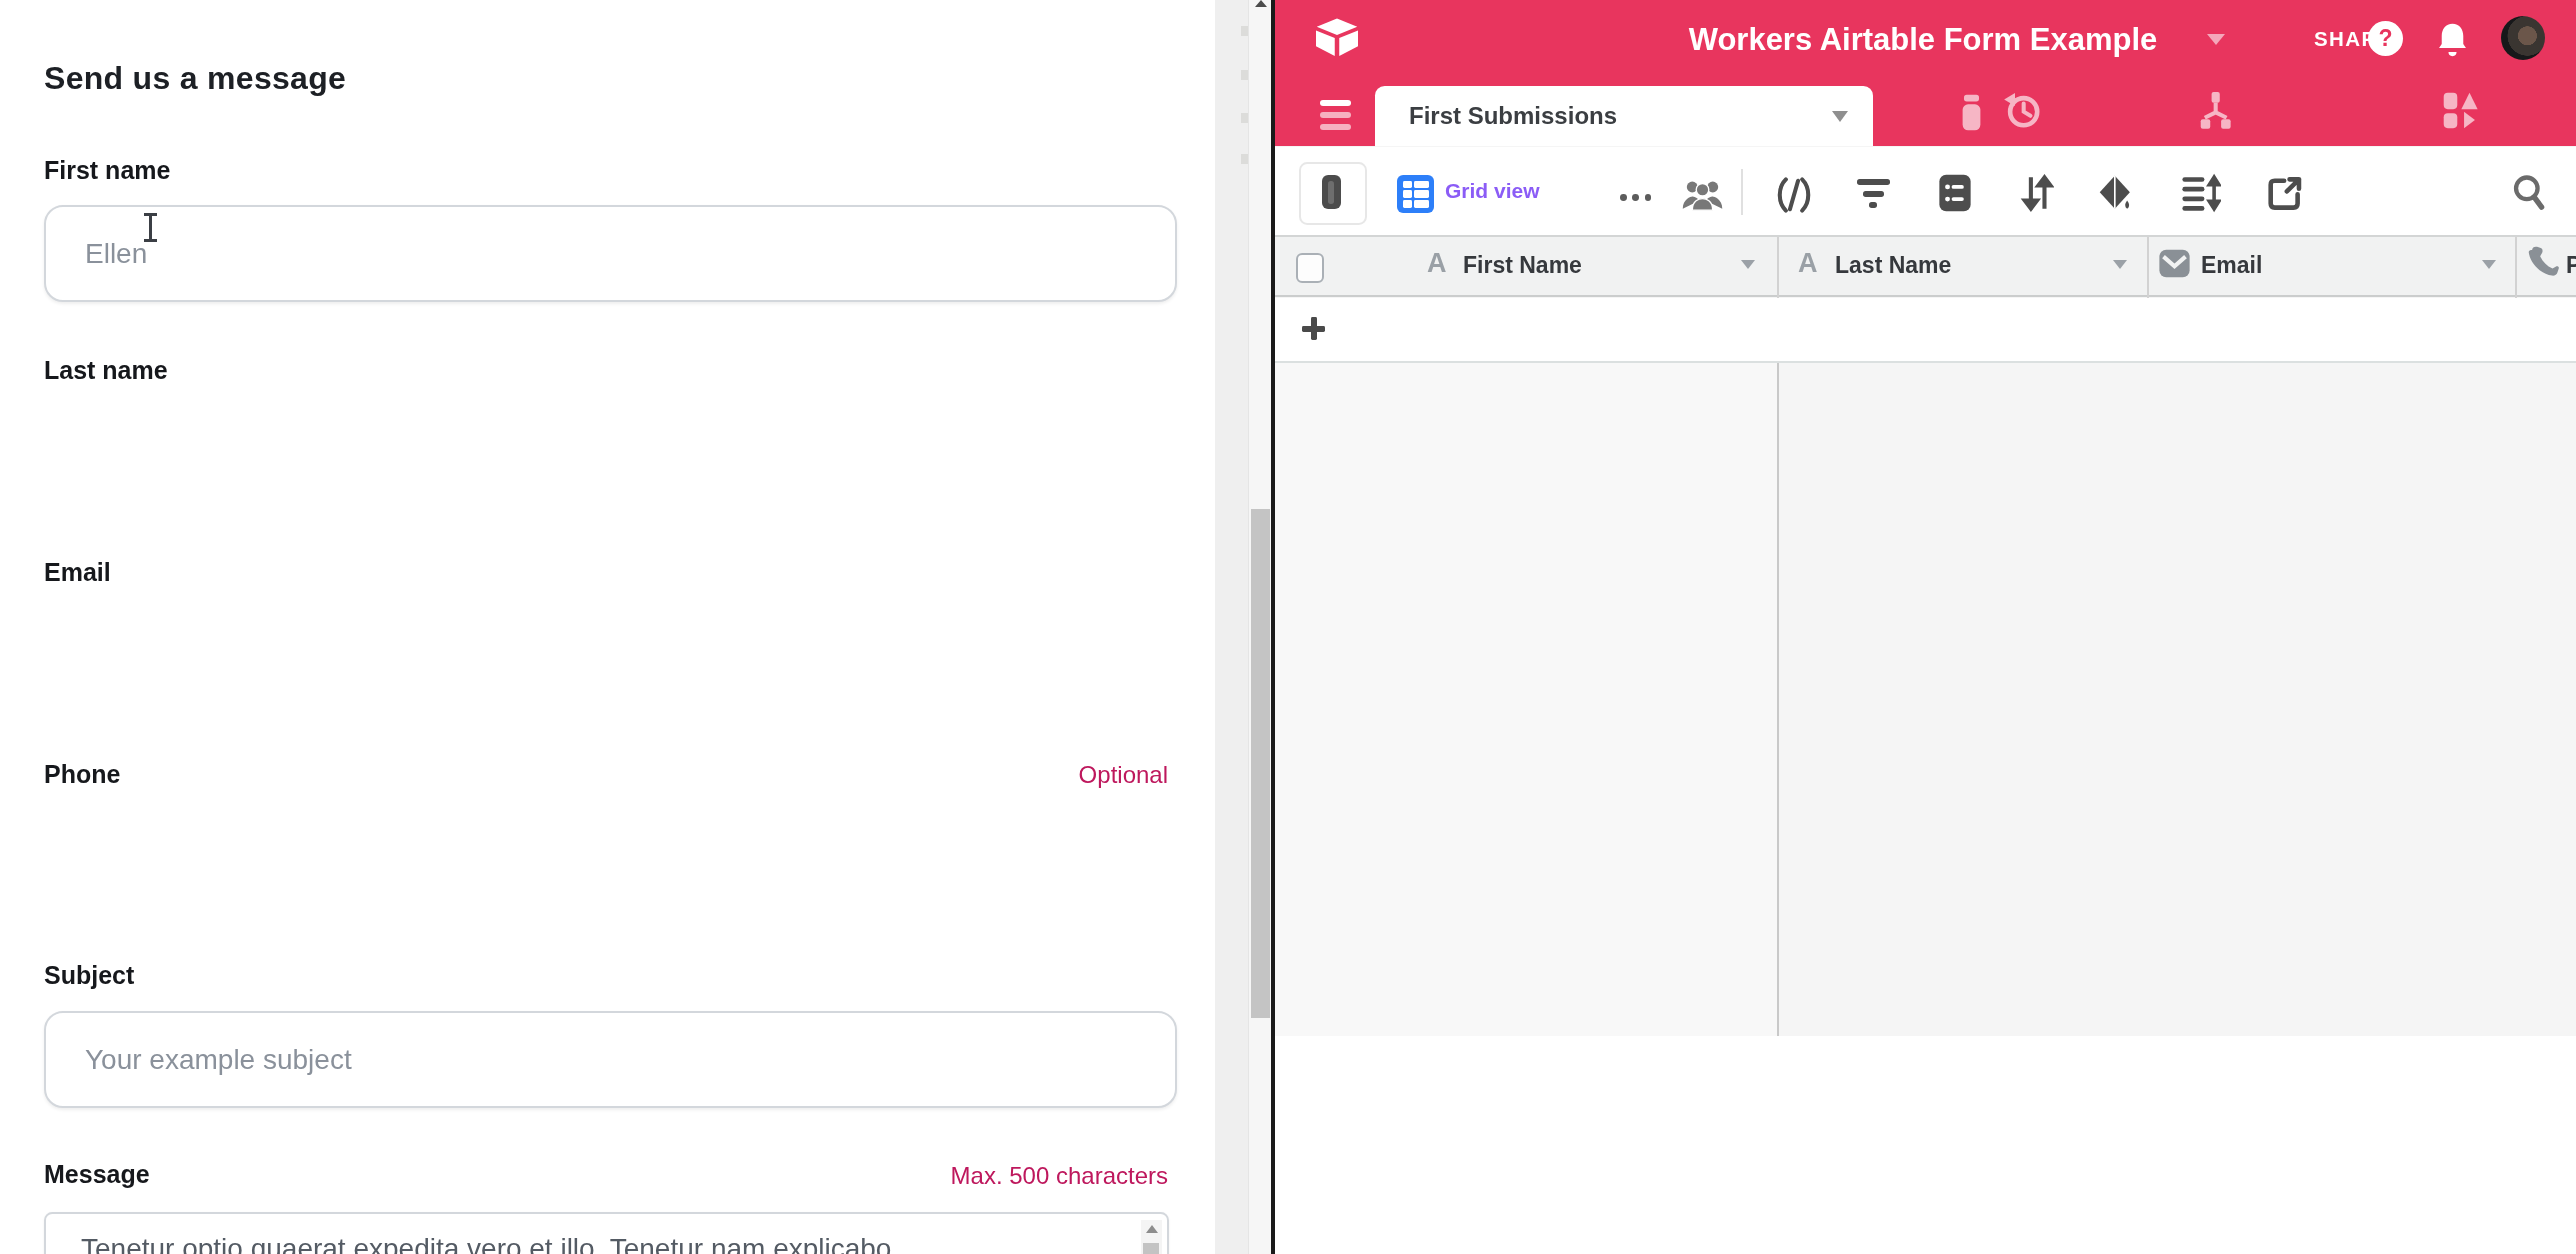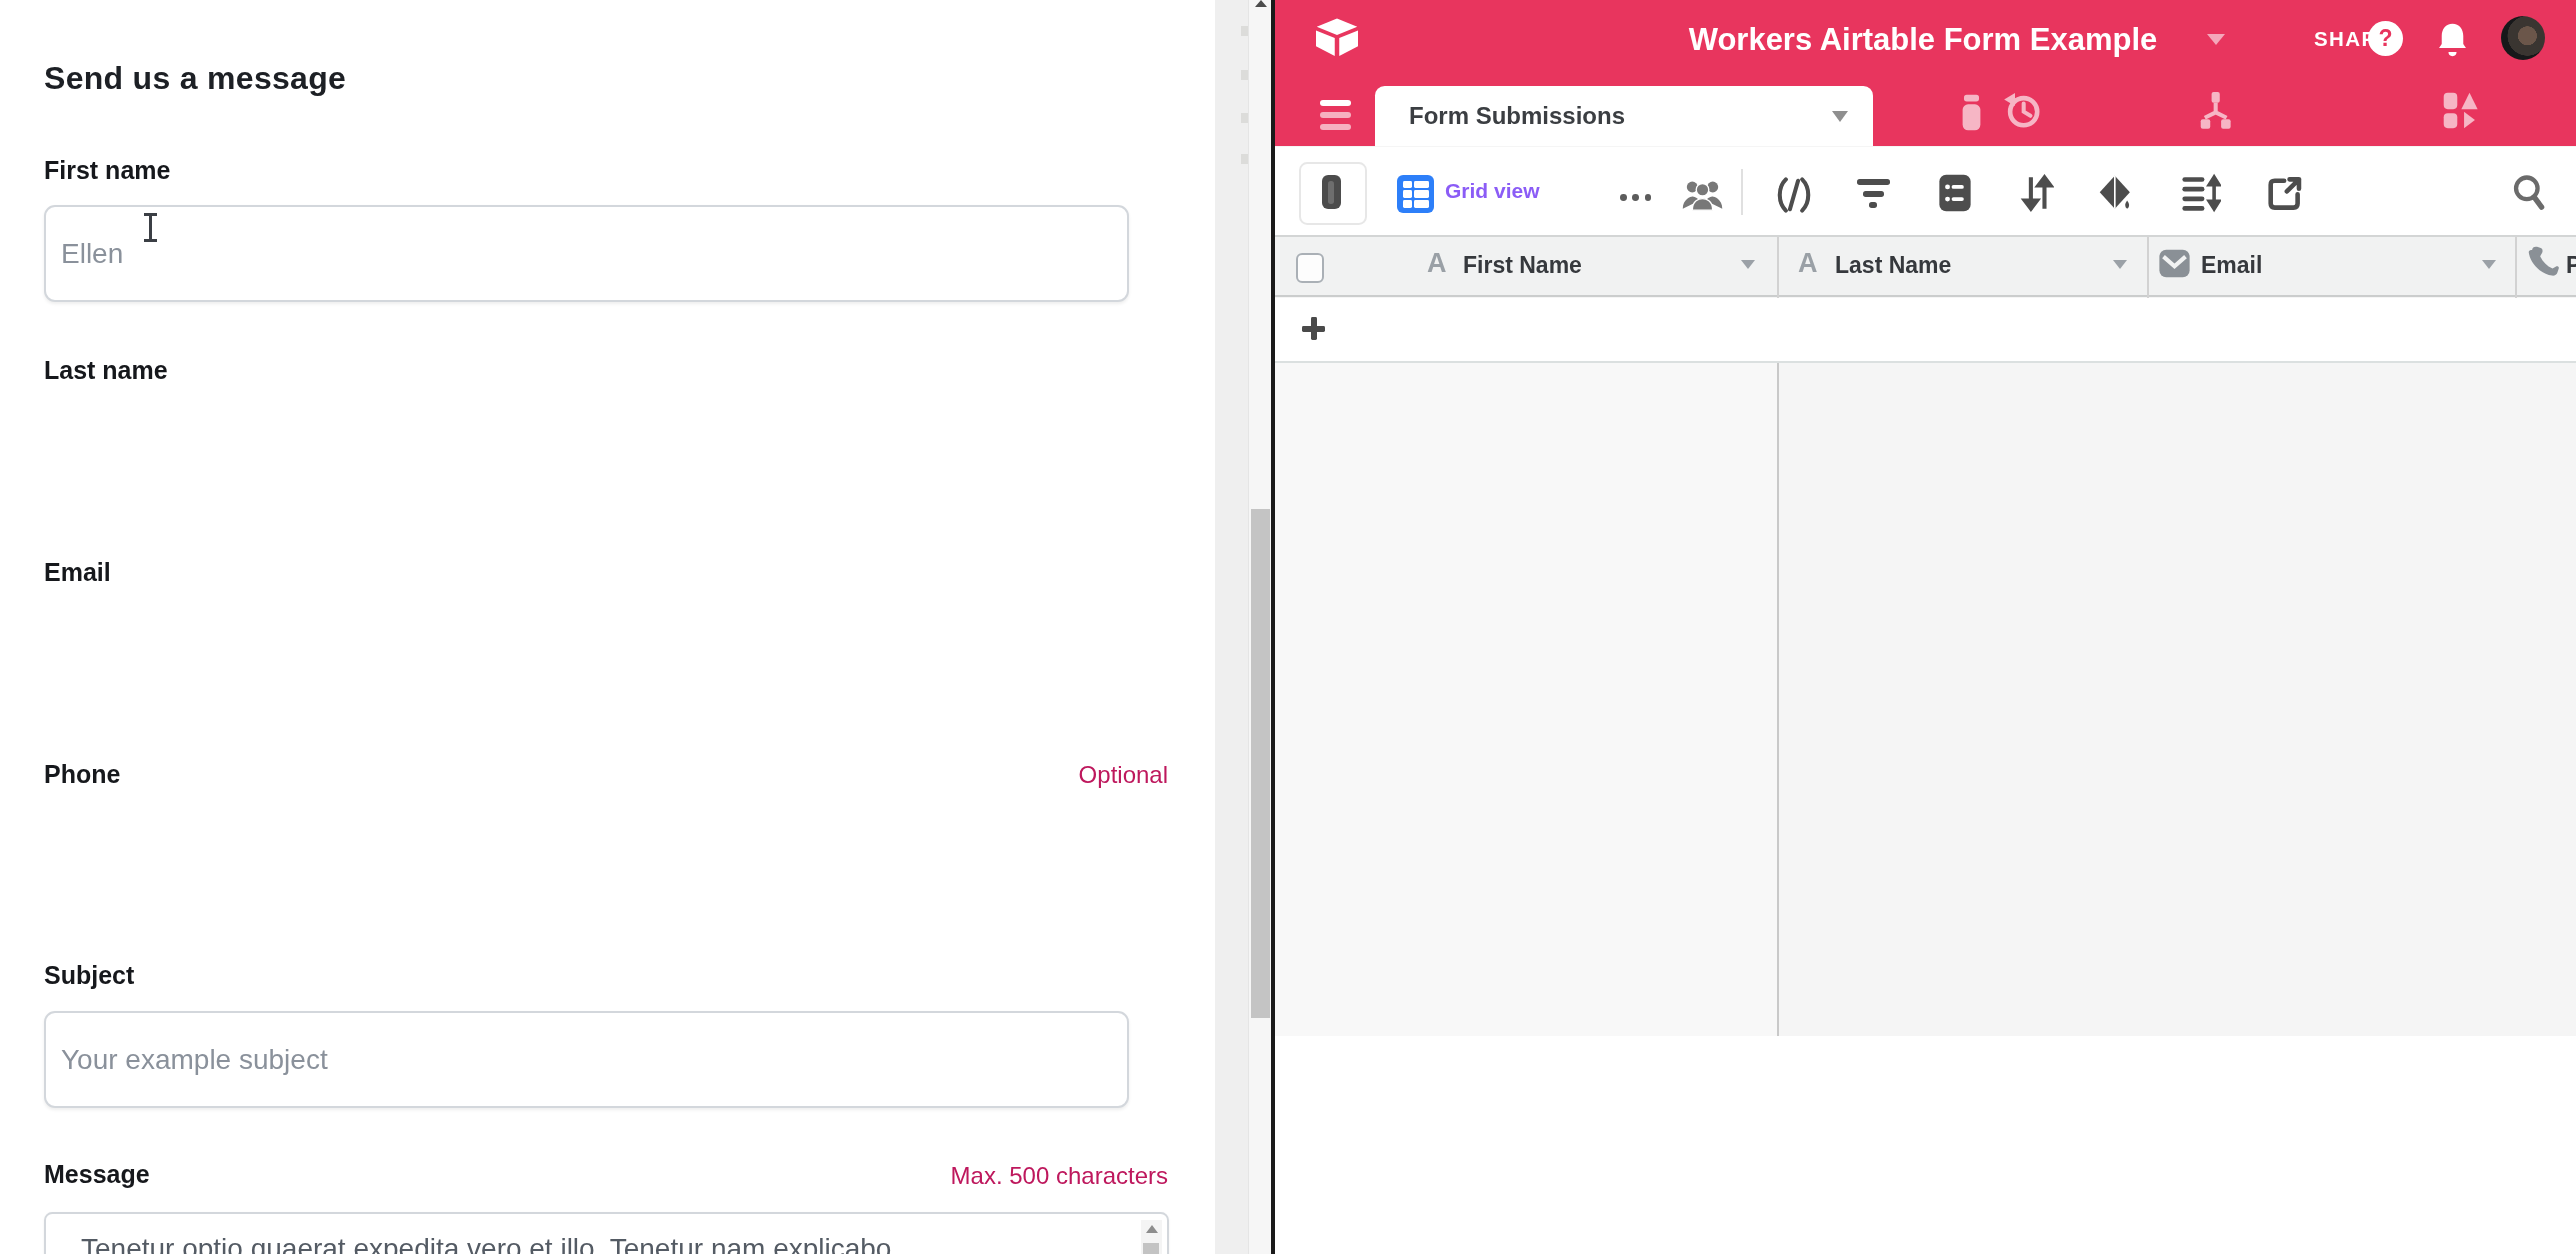--- a/index.html
+++ b/index.html
@@ -5,23 +5,23 @@
   html,body{margin:0;padding:0;background:#ffffff;}
   .stage{position:relative;width:2576px;height:1255px;overflow:hidden;
          font-family:"Liberation Sans", sans-serif;background:#fff;}
   .abs{position:absolute;}
 
   
   .form-pane{left:0;top:0;width:1215px;height:1255px;background:#fff;}
   .form-title{left:44px;top:60px;font-size:32px;font-weight:600;color:#1d2025;letter-spacing:0.3px;}
   .f-label{left:44px;font-size:25px;font-weight:550;color:#16181c;}
   .f-meta{left:44px;width:1124px;text-align:right;font-size:24px;color:#be185d;}
-  .f-input{left:44px;width:1051px;height:93px;background:#fff;border:2px solid #d3d7dc;border-radius:11px;
+  .f-input{left:44px;width:1051px;height:93px;background:#fff;border:2px solid #d3d7dc;border-radius:19px;
            box-shadow:0 2px 3.4px rgba(0,0,0,.07);font-family:"Liberation Sans",sans-serif;
-           font-size:28px;color:#23262b;padding:0 15px;outline:none;}
+           font-size:28px;color:#23262b;padding:0 39px;outline:none;}
   .f-input::placeholder{color:#8a919b;opacity:1;}
   .msg-box{left:44px;width:1121px;height:116px;background:#fff;border:2px solid #d3d7dc;border-radius:8.2px 8.2px 0 0;
            box-shadow:0 1.4px 2.7px rgba(0,0,0,.06);overflow:hidden;}
   .msg-text{position:absolute;left:35px;top:19px;width:1024px;font-size:28px;color:#545b64;white-space:nowrap;}
   .msg-sb{position:absolute;right:5.5px;top:5.5px;width:20.5px;height:109px;background:#f4f4f4;}
   .msg-sb .up{position:absolute;left:4.8px;top:5.5px;width:0;height:0;border-left:6.1px solid transparent;
               border-right:6.1px solid transparent;border-bottom:8.2px solid #8d8d8d;}
   .msg-sb .thumb{position:absolute;left:2px;top:23px;width:16.4px;height:82px;background:#c3c3c3;}
   .ibeam{left:143px;top:213px;width:15px;height:29px;}
   .ibeam i{position:absolute;left:6.1px;top:1.4px;width:2.7px;height:26px;background:#3b3f45;}
@@ -150,21 +150,21 @@
       <div class="avatar"></div>
     </div>
 
     <div class="at-bar2">
       <div>
         <div class="menu-line" style="top:22px;background:#ffffff"></div>
         <div class="menu-line" style="top:34px;background:#f6b0c0"></div>
         <div class="menu-line" style="top:46px;background:#f6b0c0"></div>
       </div>
       <div class="tab" style="top:8.2px">
-        <div class="tab-label">Form Submissions</div>
+        <div class="tab-label">First Submissions</div>
         <div class="caret tcaret"></div>
       </div>
       <svg style="position:absolute;left:678px;top:13.7px" width="37" height="41" viewBox="0 0 27 30">
         <rect x="8" y="2" width="11" height="5" rx="2" fill="#f6b6c5"></rect>
         <rect x="7" y="9" width="13" height="19" rx="4" fill="#f6b6c5"></rect>
       </svg>
       <svg style="position:absolute;left:728px;top:12.3px" width="40" height="42" viewBox="0 0 29 31">
         <circle cx="15" cy="16" r="10" fill="none" stroke="#f6b6c5" stroke-width="3.4"></circle>
         <polygon points="2,10 12,4 12,16" fill="#f6b6c5" transform="translate(-1,-1) scale(0.8)"></polygon>
         <path d="M15 10 L15 16 L20 19" stroke="#f6b6c5" stroke-width="3" fill="none" stroke-linecap="round"></path>

